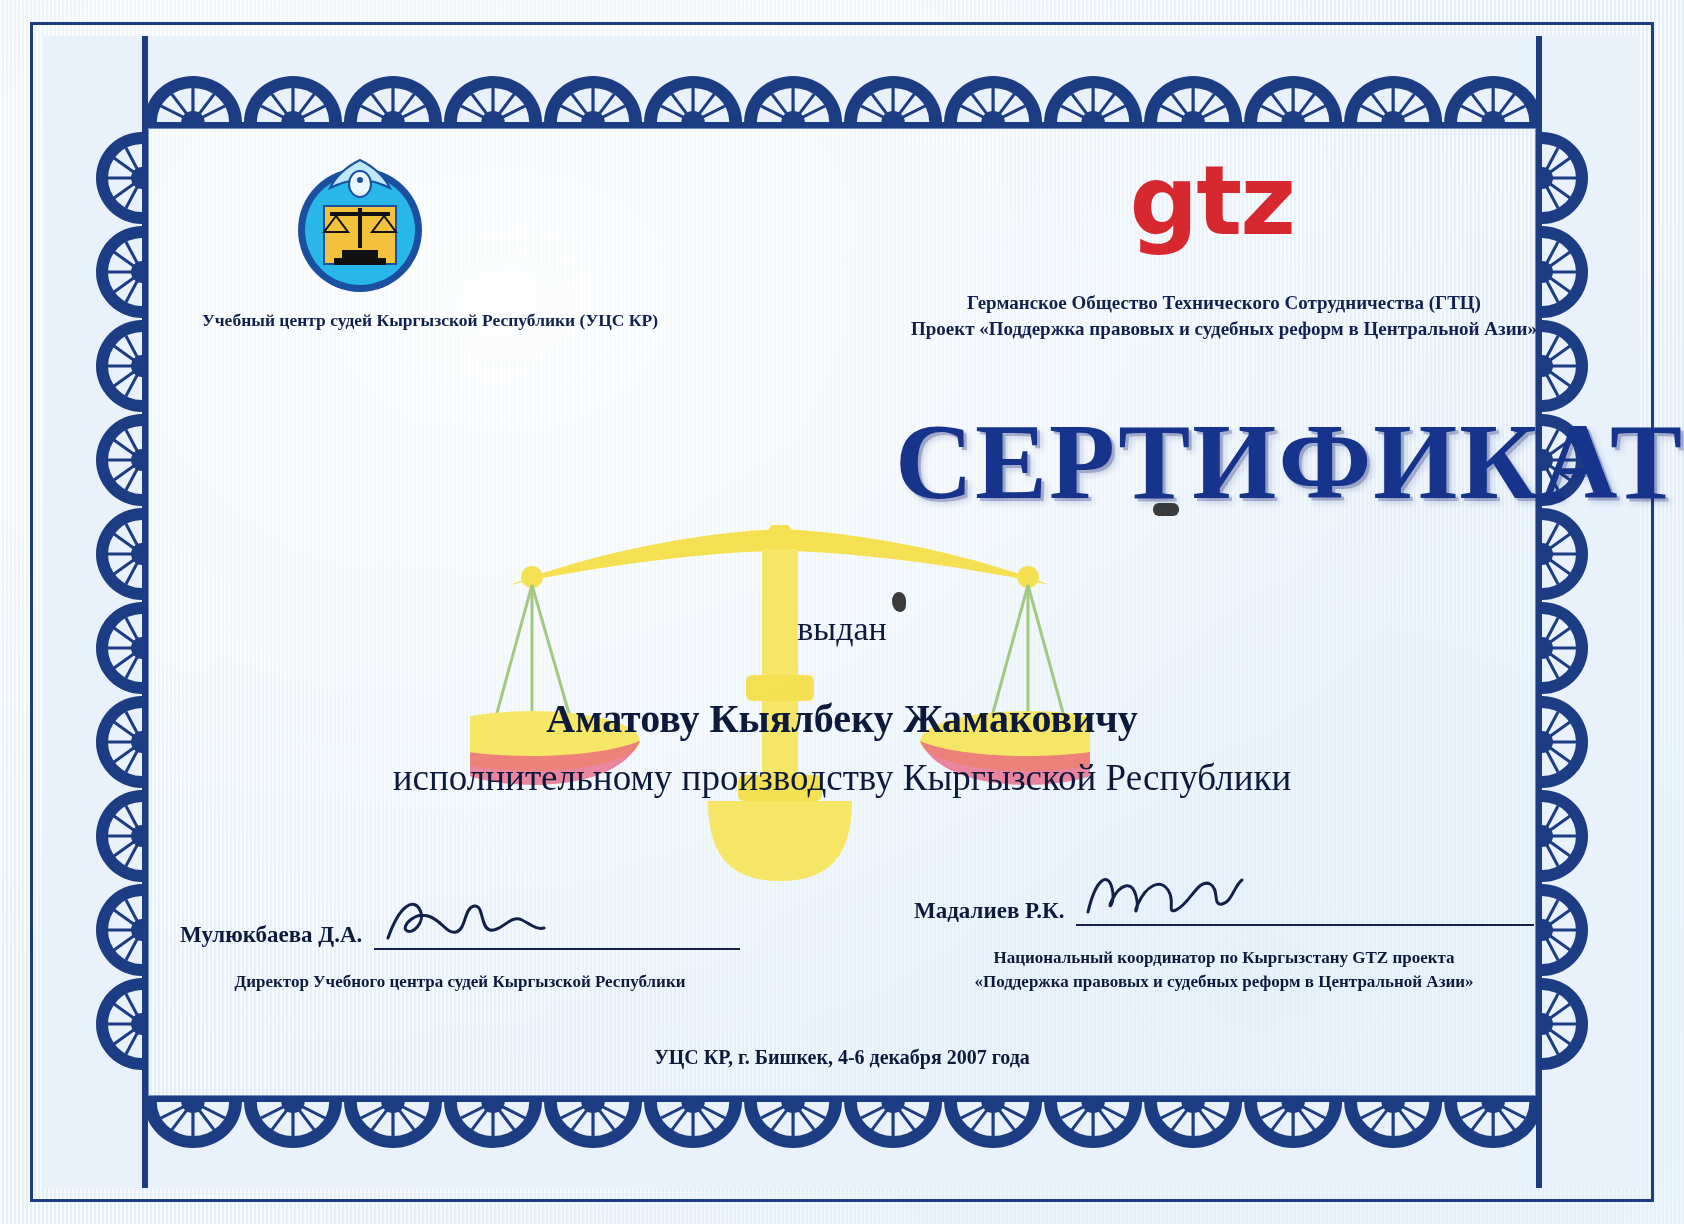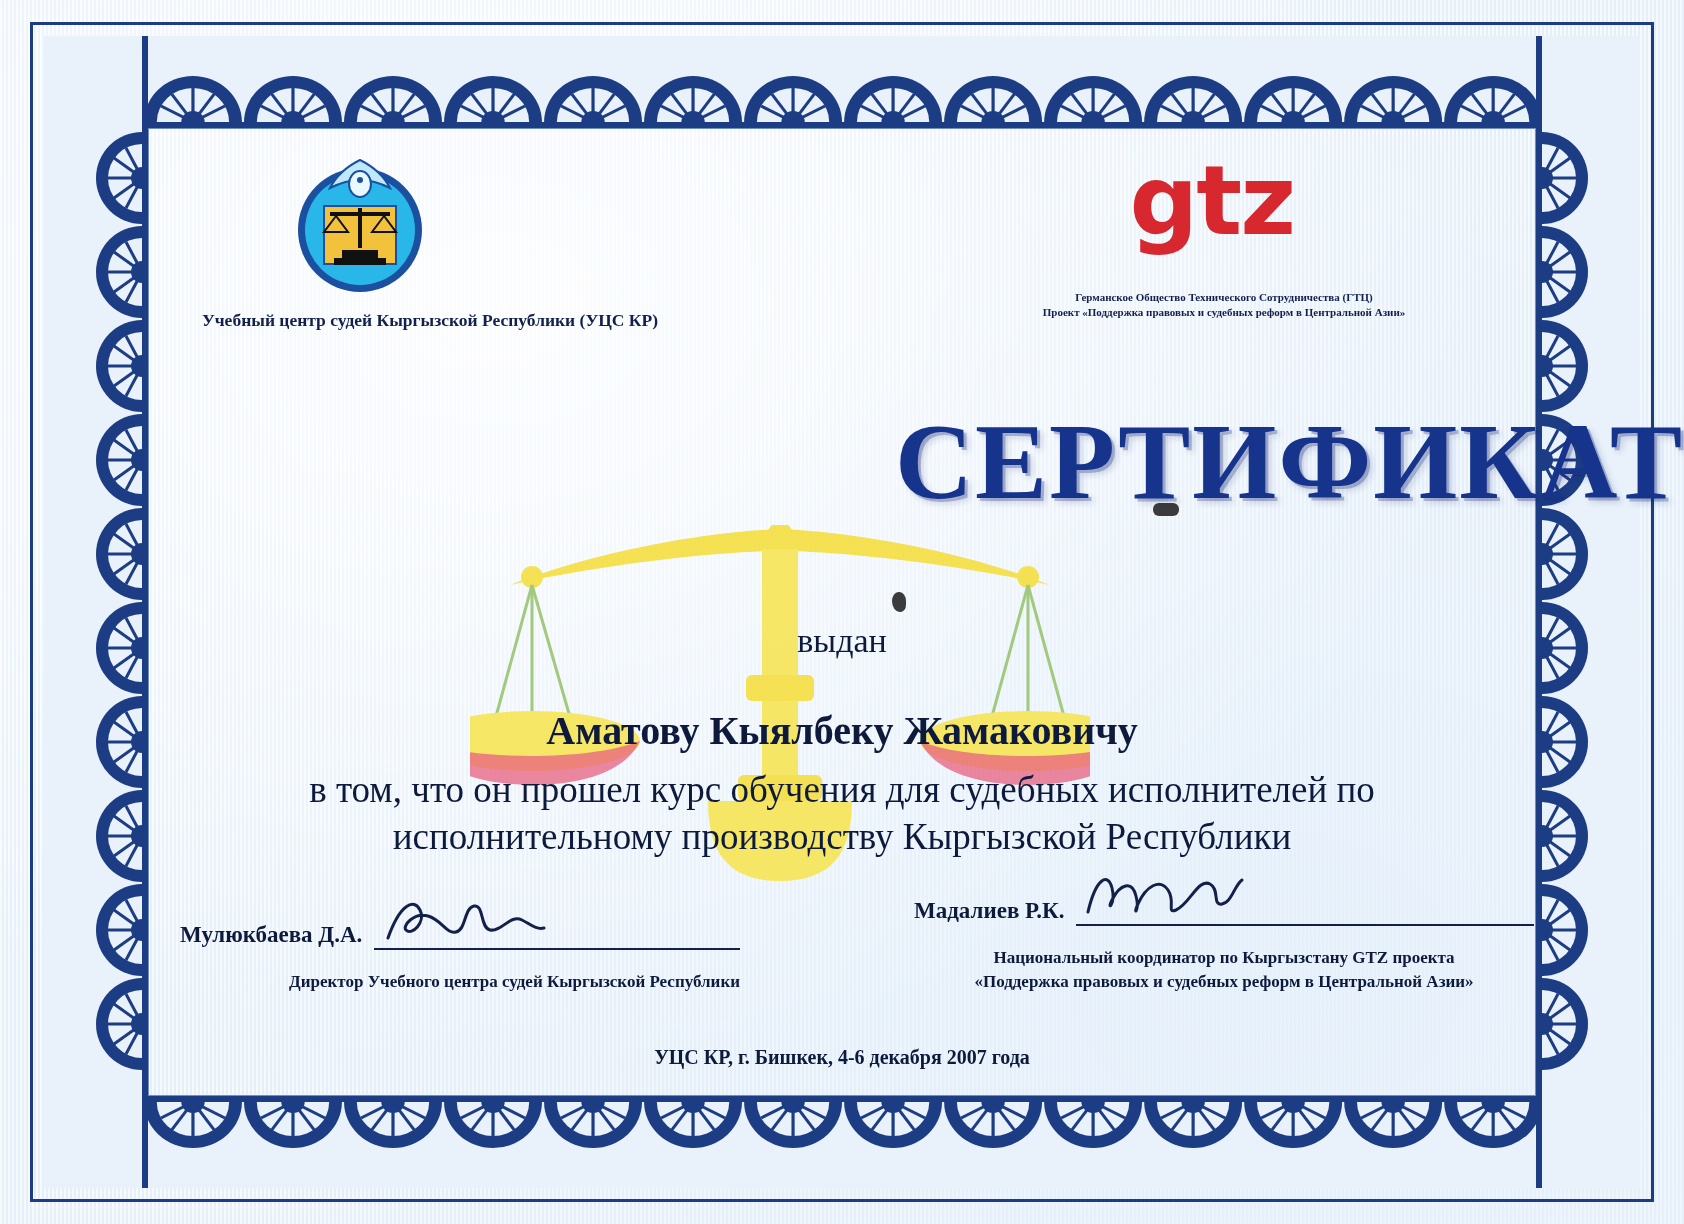--- a/index.html
+++ b/index.html
@@ -107,21 +107,21 @@
     font-size: 17.5px;
     color: #12204f;
   }
   .org-right {
     position: absolute;
     right: -20px;
     top: 148px;
     width: 640px;
     text-align: center;
     font-weight: 700;
-    font-size: 11px;
+    font-size: 19px;
     color: #12204f;
     line-height: 1.35;
   }
 
   
   .title {
     position: absolute;
     left: 0;
     right: 0;
     top: 400px;
@@ -149,21 +149,20 @@
     position: absolute;
     left: 150px;
     right: 150px;
     top: 610px;
     text-align: center;
     color: #0d1a3c;
   }
   .line-vydan {
     font-size: 34px;
     margin-bottom: 8px;
-    margin-top: 12px;
   }
   .line-name {
     font-size: 40px;
     font-weight: 700;
     margin-bottom: 12px;
     margin-top: 47px;
   }
   .line-body {
     font-size: 37px;
     line-height: 1.28;
@@ -202,21 +201,21 @@
     width: 170px;
     height: 52px;
   }
   .sig-role {
     margin-top: 20px;
     font-size: 17px;
     font-weight: 700;
     color: #0d1a3c;
     line-height: 1.4;
   }
-  .sig-block.left .sig-role { text-align: right; }
+  .sig-block.left .sig-role { text-align: center; }
   .sig-block.right .sig-role { text-align: center; }
 
   
   .footer {
     position: absolute;
     left: 0;
     right: 0;
     bottom: 155px;
     text-align: center;
     font-size: 20px;
@@ -447,21 +446,20 @@
       <ellipse cx="62" cy="216" rx="108" ry="30" fill="#f7e65f"></ellipse>
       <path d="M-46 216 C-30 250 20 260 62 260 C104 260 154 250 170 216 C120 236 0 236 -46 216 Z" fill="#e8587a" opacity="0.75"></path>
       <ellipse cx="558" cy="216" rx="108" ry="30" fill="#f7e65f"></ellipse>
       <path d="M450 216 C466 250 516 260 558 260 C600 260 650 250 666 216 C616 236 496 236 450 216 Z" fill="#e8587a" opacity="0.75"></path>
     </svg>
   </div>
 
   <div class="body-text">
     <div class="line-vydan">выдан</div>
     <div class="line-name">Аматову Кыялбеку Жамаковичу</div>
-    <div class="line-body">в том, что он прошел курс обучения для судебных исполнителей по</div>
     <div class="line-body">исполнительному производству Кыргызской Республики</div>
   </div>
 
   <div class="sig-block left">
     <div class="sig-row">
       <div class="sig-name">Мулюкбаева Д.А.</div>
       <div class="sig-line">
         <svg class="sig-scribble" viewBox="0 0 170 52" xmlns="http://www.w3.org/2000/svg">
           <path d="M8 44 C20 10 34 4 40 16 C46 28 32 42 26 36 C22 32 34 18 48 22 C62 26 66 40 76 38 C86 36 84 14 94 12 C104 10 100 34 110 36 C122 38 130 20 142 26 C150 30 156 36 164 34" fill="none" stroke="#13214a" stroke-width="3" stroke-linecap="round"></path>
         </svg>

